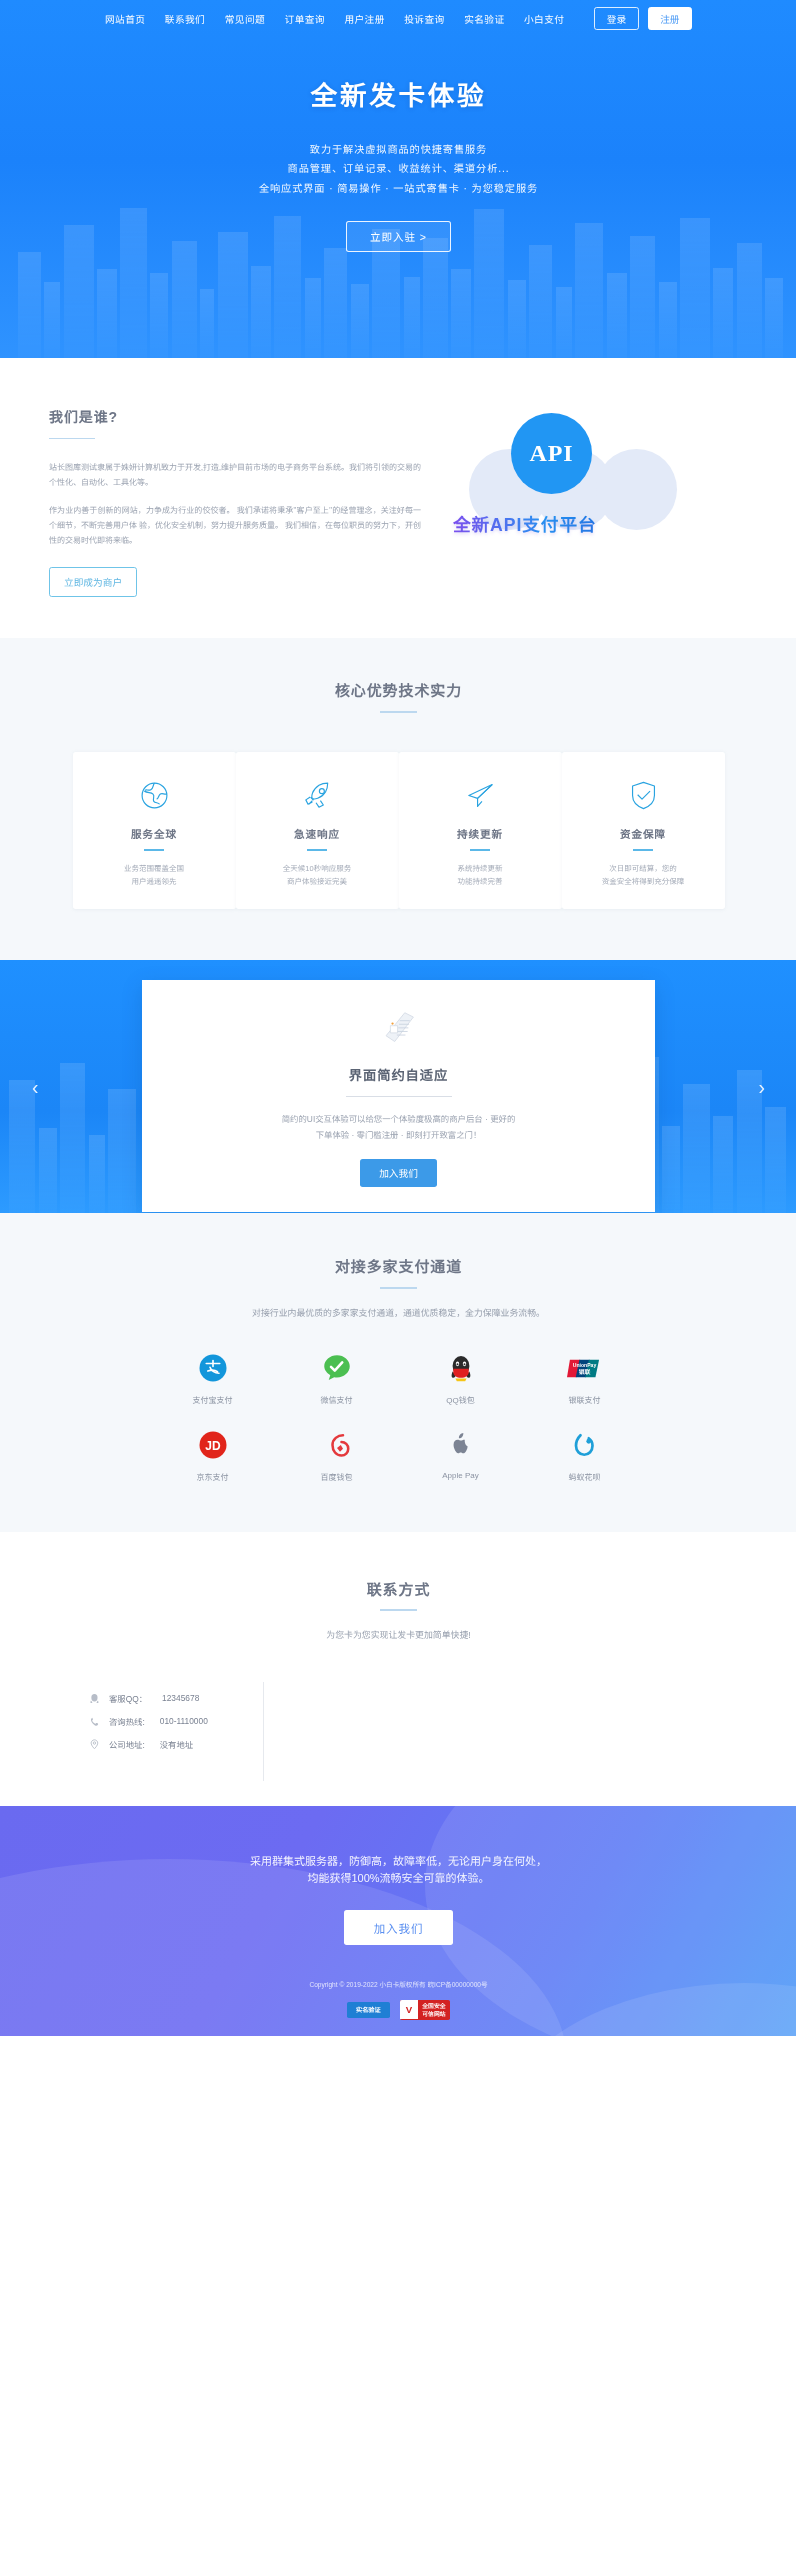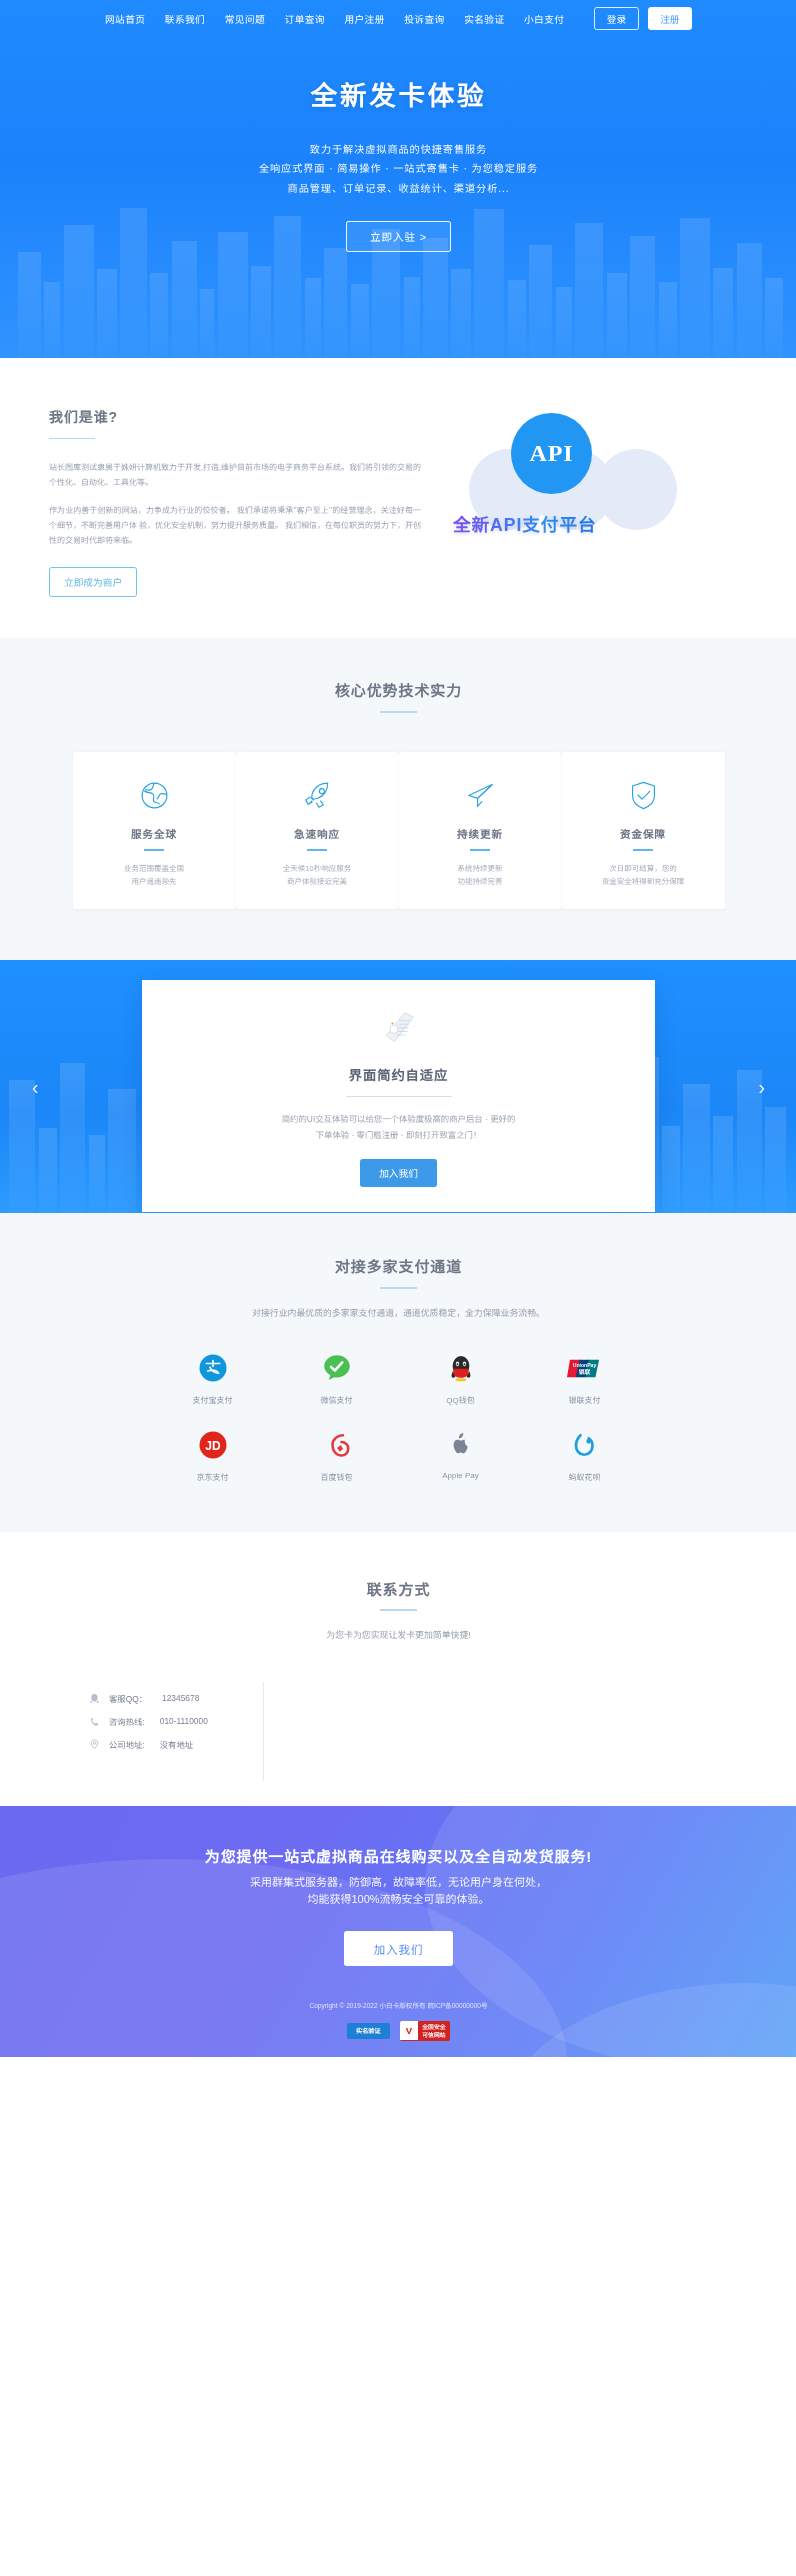--- a/index.html
+++ b/index.html
@@ -286,22 +286,22 @@
     <div class="nav-btns">
       <button class="btn-login">登录</button>
       <button class="btn-reg">注册</button>
     </div>
   </nav>
 
   <div class="hero-body">
     <h1 class="hero-title">全新发卡体验</h1>
     <div class="hero-lines">
       <p>致力于解决虚拟商品的快捷寄售服务</p>
+      <p>商品管理、订单记录、收益统计、渠道分析...</p>
       <p>全响应式界面 · 简易操作 · 一站式寄售卡 · 为您稳定服务</p>
-      <p>商品管理、订单记录、收益统计、渠道分析...</p>
     </div>
     <button class="hero-cta">立即入驻 &gt;</button>
   </div>
 </section>
 
 <section class="who sec">
   <div class="wrap who-inner">
     <div class="who-left">
       <h2 class="who-h">我们是谁?</h2>
       <div class="who-rule"></div>
@@ -570,21 +570,20 @@
       <span class="crow-v">没有地址</span>
     </div>
   </div>
 </section>
 
 <section class="bottom sec">
   <div class="bwave" style="left:-230px;top:53px;width:797px;height:407px;"></div>
   <div class="bwave" style="left:425px;top:-106px;width:620px;height:372px;"></div>
   <div class="bwave" style="left:496px;top:177px;width:496px;height:301px;"></div>
 
-  <h2 class="bottom-h">为您提供一站式虚拟商品在线购买以及全自动发货服务!</h2>
   <p class="bottom-p">
     <span>采用群集式服务器，防御高，故障率低，无论用户身在何处，</span><br>
     <span>均能获得100%流畅安全可靠的体验。</span>
   </p>
   <button class="bottom-btn">加入我们</button>
 
   <div class="copy">Copyright © 2019-2022 小白卡版权所有 皖ICP备00000000号</div>
 
   <div class="badges">
     <div class="badge-blue">实名验证</div>

